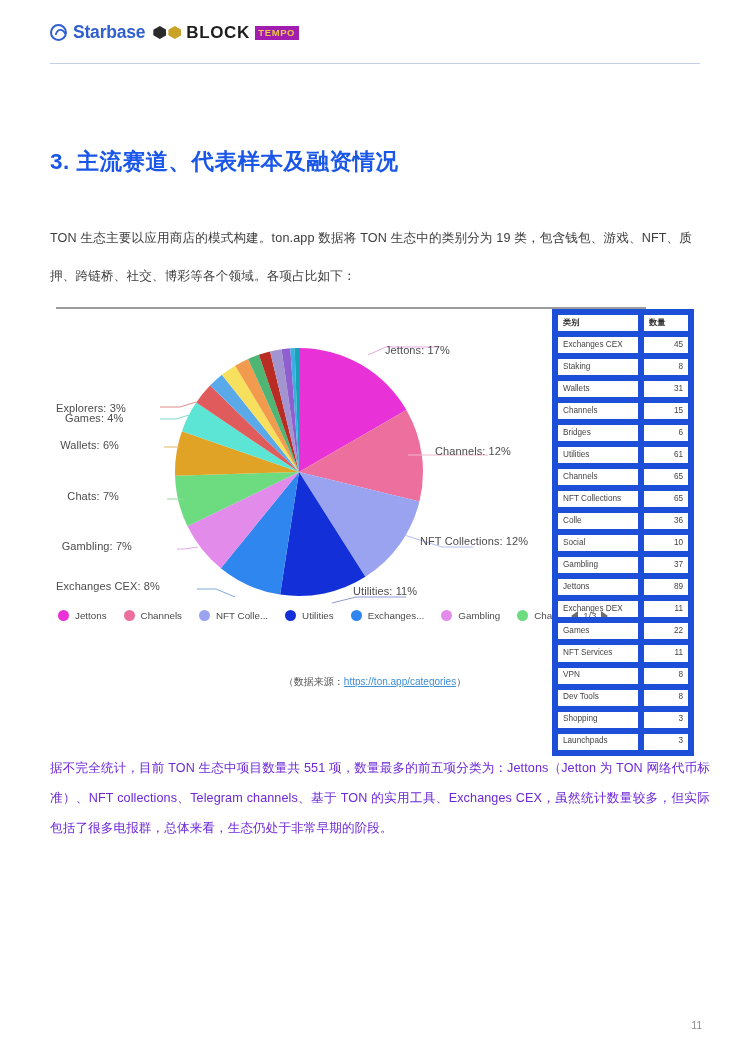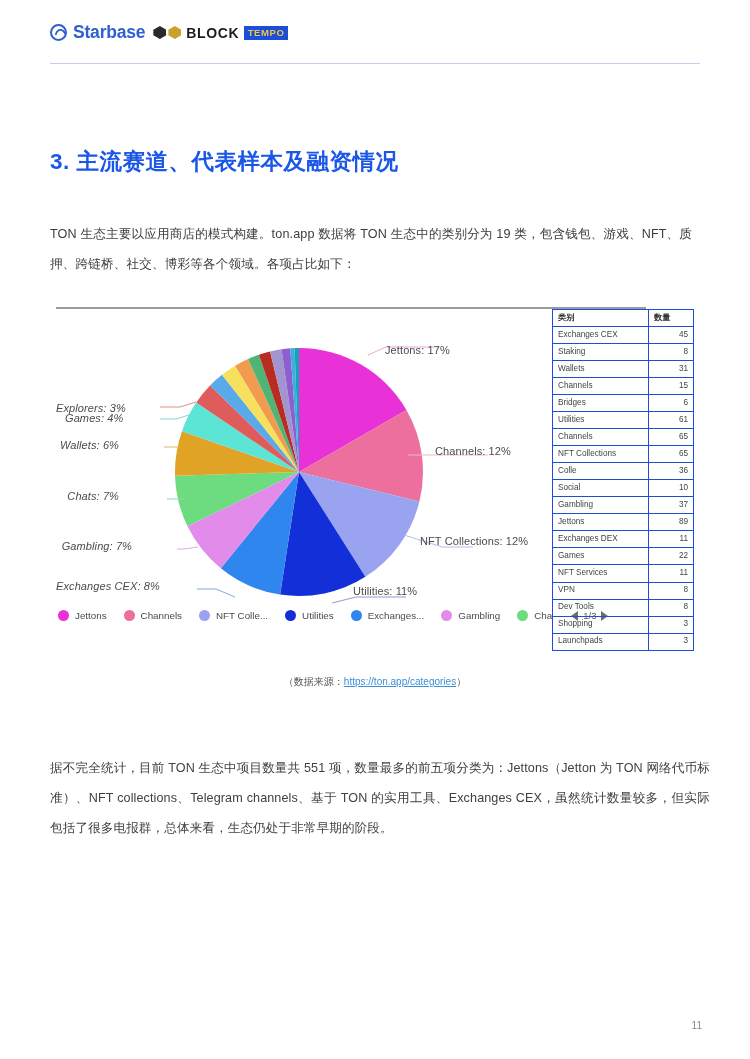--- a/index.html
+++ b/index.html
@@ -73,30 +73,30 @@
   }
   .bt-glyph {
     width: 13px;
     height: 13px;
     background: #c9a227;
     position: relative;
     clip-path: polygon(50% 0%, 100% 28%, 100% 72%, 50% 100%, 0% 72%, 0% 28%);
   }
   .bt-glyph.dark { background: #2a2a2a; }
   .bt-block {
-    font-size: 14px;
+    font-size: 17px;
     font-weight: 700;
     color: #1c1c1c;
     letter-spacing: 0.6px;
   }
   .bt-tempo {
     font-size: 9.5px;
     font-weight: 700;
     color: #e8c84a;
-    background: #1d4ed8;
+    background: #a21caf;
     padding: 1.5px 3.5px;
     letter-spacing: 0.6px;
   }
   .header-rule {
     position: absolute;
     left: 50px;
     top: 63px;
     width: 650px;
     height: 1px;
     background: #c3cfe6;
@@ -113,21 +113,21 @@
     letter-spacing: 0.5px;
   }
 
   
   .intro-para {
     position: absolute;
     left: 50px;
     top: 206px;
     width: 655px;
     font-size: 12.6px;
-    line-height: 30px;
+    line-height: 38px;
     color: #3c3c3c;
     letter-spacing: 0.15px;
   }
 
   
   .chart-card {
     position: absolute;
     left: 56px;
     top: 307px;
     width: 642px;
@@ -154,21 +154,21 @@
 
   
   .callout {
     position: absolute;
     font-size: 11px;
     color: #4b4b4b;
     white-space: nowrap;
     letter-spacing: 0.1px;
   }
   .callout.right { text-align: left; }
-  .callout.left  { text-align: right; font-style: italic; }
+  .callout.left  { text-align: right; }
 
   
   .leaders {
     position: absolute;
     left: 0; top: 0;
     width: 642px;
     height: 345px;
     pointer-events: none;
   }
 
@@ -223,21 +223,21 @@
   .data-table {
     position: absolute;
     left: 552px;
     top: 309px;
     width: 142px;
     border-collapse: collapse;
     font-size: 8.2px;
     color: #444444;
   }
   .data-table td, .data-table th {
-    border: 1px solid #1d4ed8;
+    border: 6px solid #1d4ed8;
     padding: 2.9px 5px;
     font-weight: normal;
     line-height: 1.25;
   }
   .data-table th {
     font-weight: 700;
     color: #303030;
     text-align: left;
     font-size: 8.2px;
   }
@@ -262,21 +262,21 @@
   }
 
   
   .closing-para {
     position: absolute;
     left: 50px;
     top: 740px;
     width: 660px;
     font-size: 12.6px;
     line-height: 30px;
-    color: #404040;
+    color: #6d28d9;
     letter-spacing: 0.1px;
     text-align: justify;
   }
 
   
   .page-number {
     position: absolute;
     right: 48px;
     bottom: 28px;
     font-size: 10px;

